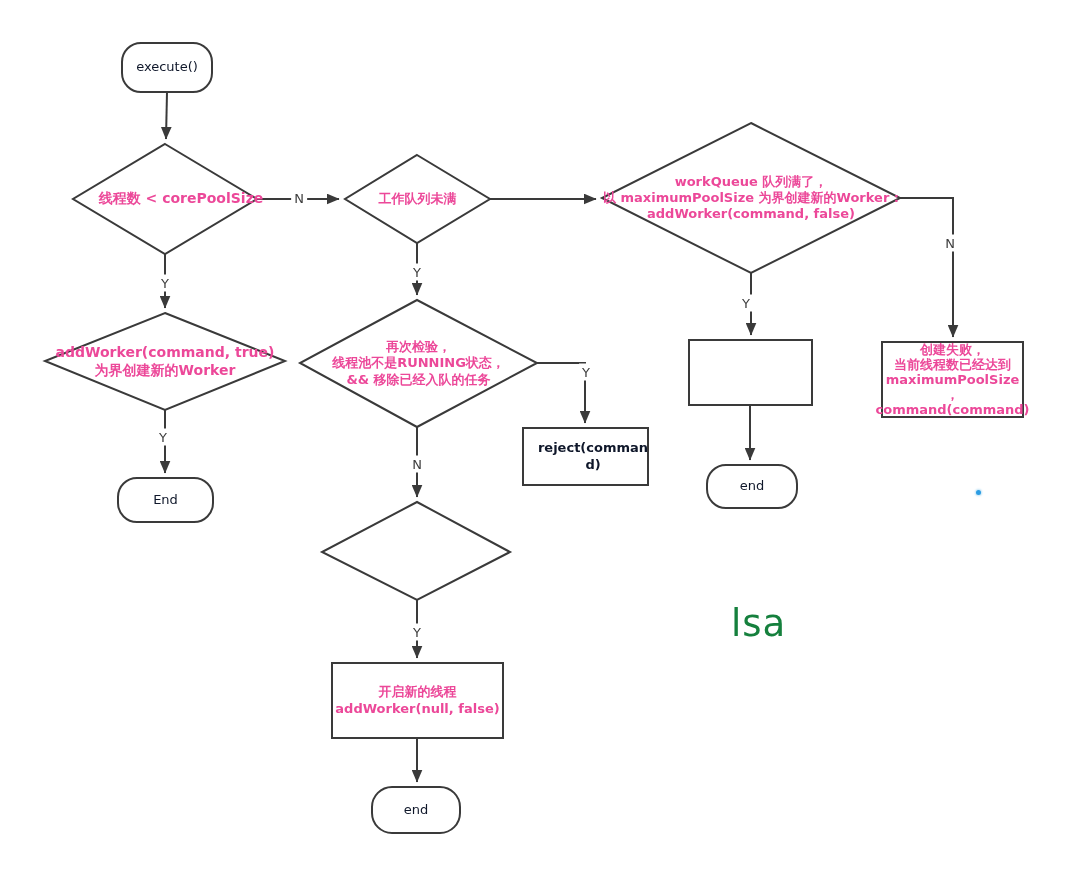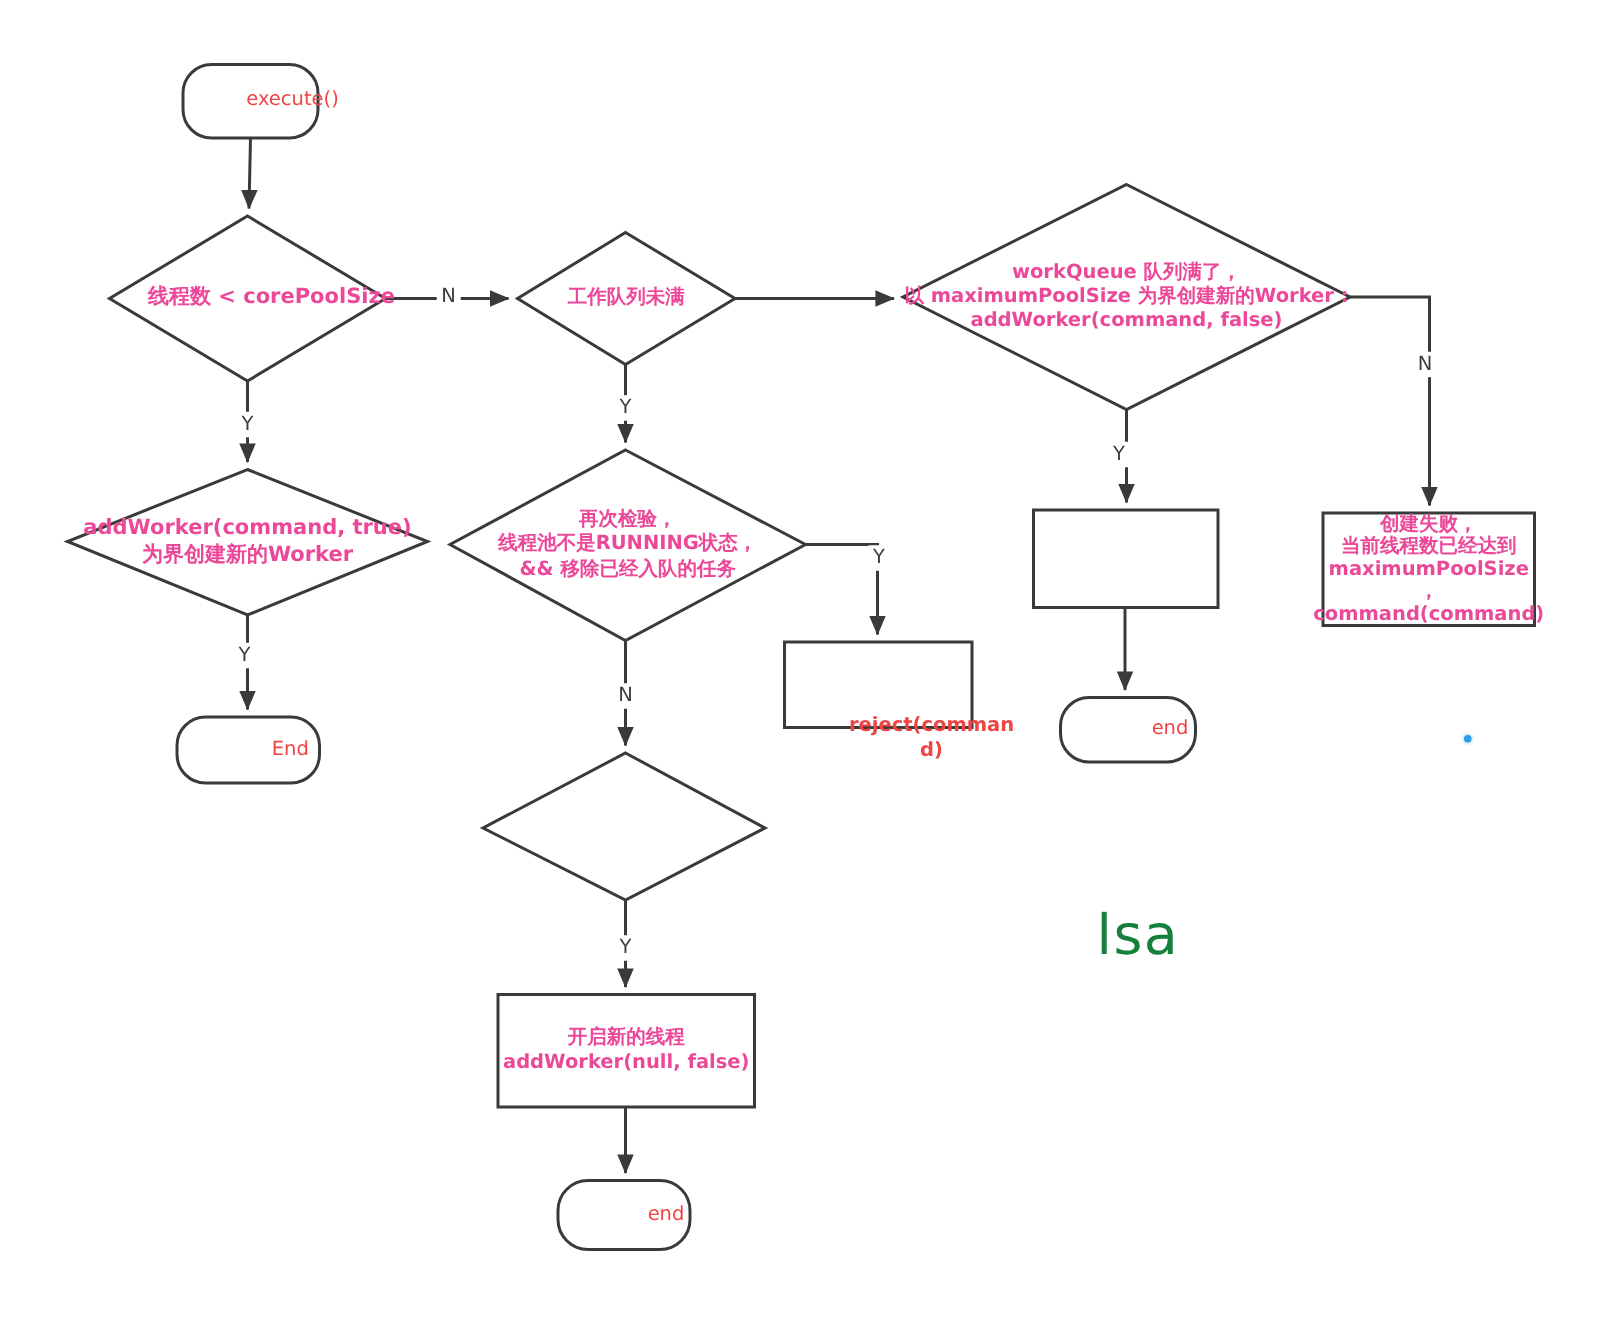--- a/index.html
+++ b/index.html
@@ -13,21 +13,21 @@
   svg.layer{position:absolute;left:0;top:0;}
   .ntext{
     position:absolute;
     display:flex;flex-direction:column;
     align-items:center;justify-content:center;
     text-align:center;line-height:1.25;
     white-space:nowrap;
   }
   .ntext span{display:block;}
   .blue{color:#ec4899;font-weight:bold;}
-  .dark{color:#ef4444;padding-left:28px;}
+  .dark{color:#0f172a;}
   .bold{font-weight:bold;}
   .elabel{
     position:absolute;
     transform:translate(-50%,-50%);
     background:#ffffff;
     color:#3d3d3d;
     font-size:13px;
     padding:1px 3px;
   }
   .watermark{
@@ -114,21 +114,21 @@
   <div class="ntext dark" style="left:118px;top:478px;width:95px;height:44px;font-size:13px;">
     <span>End</span>
   </div>
 
   <div class="ntext blue" style="left:300px;top:300px;width:237px;height:127px;font-size:13px;">
     <span>再次检验，</span>
     <span>线程池不是RUNNING状态，</span>
     <span>&amp;&amp; 移除已经入队的任务</span>
   </div>
 
-  <div class="ntext dark bold" style="left:523px;top:428px;width:140px;height:57px;font-size:13px;margin-top:36px;">
+  <div class="ntext dark bold" style="left:523px;top:428px;width:140px;height:57px;font-size:13px;">
     <span>reject(comman</span>
     <span>d)</span>
   </div>
 
 
   <div class="ntext blue" style="left:332px;top:663px;width:171px;height:75px;font-size:13px;">
     <span>开启新的线程</span>
     <span>addWorker(null, false)</span>
   </div>
 

